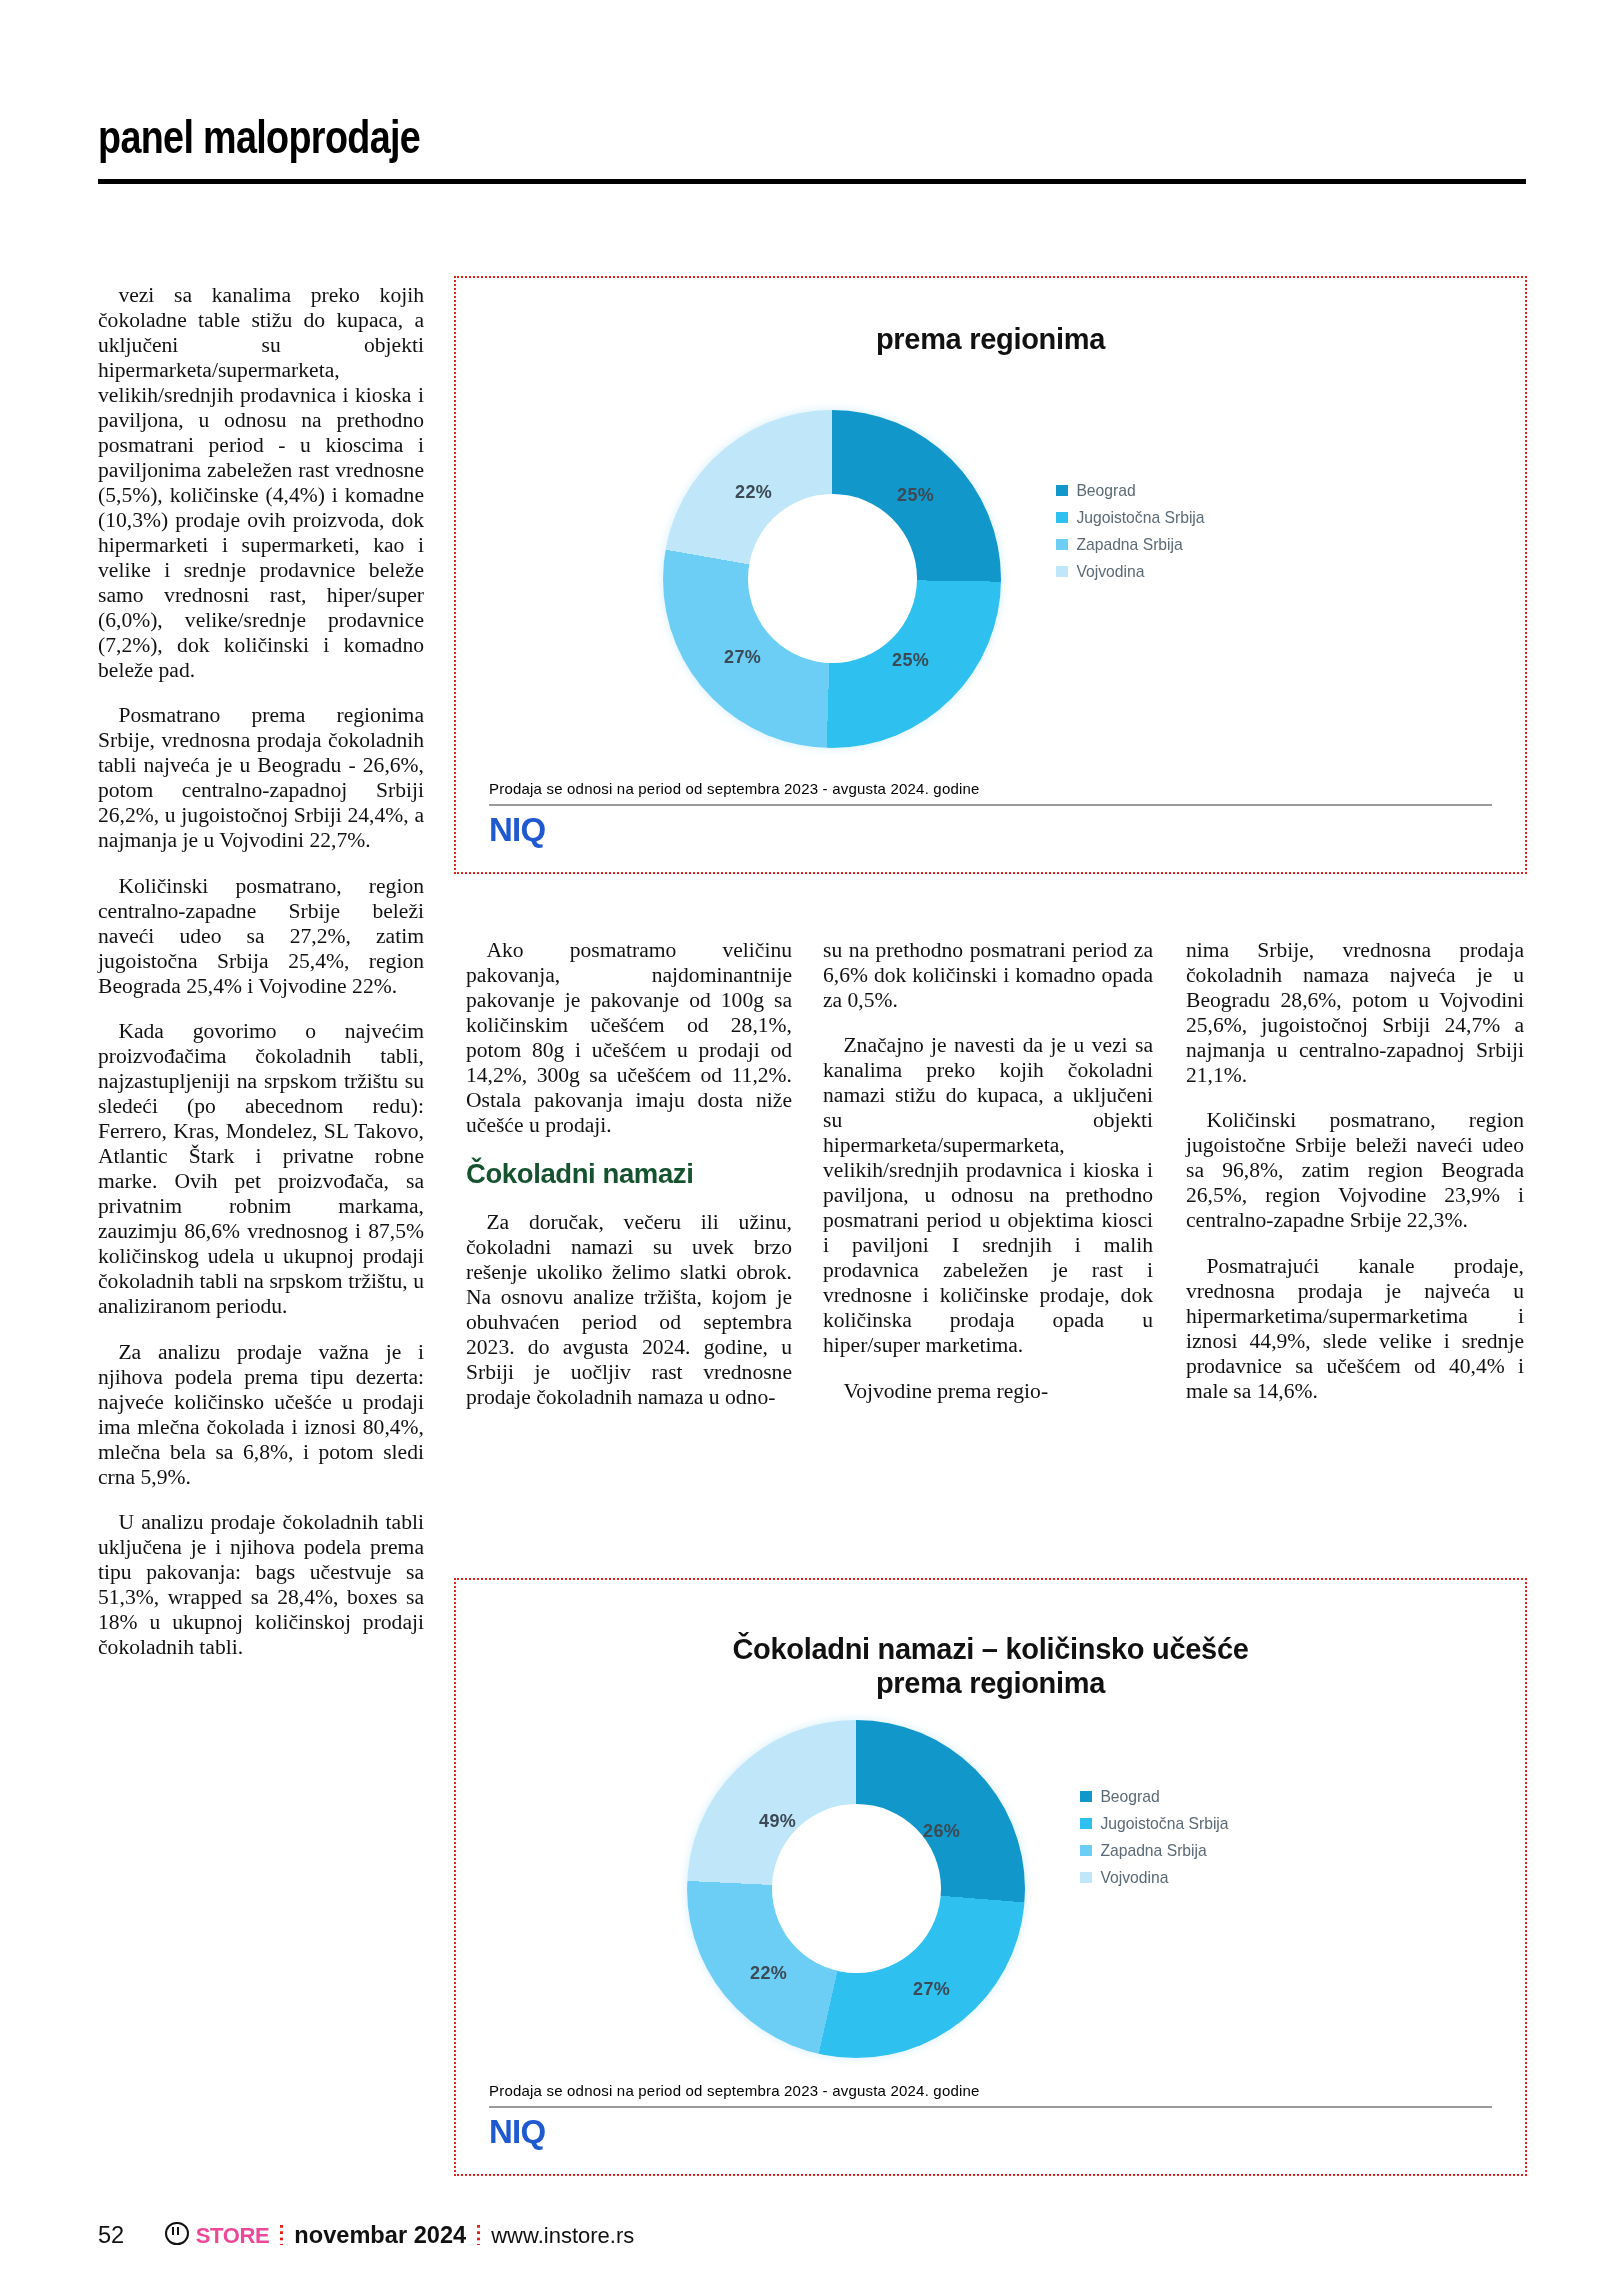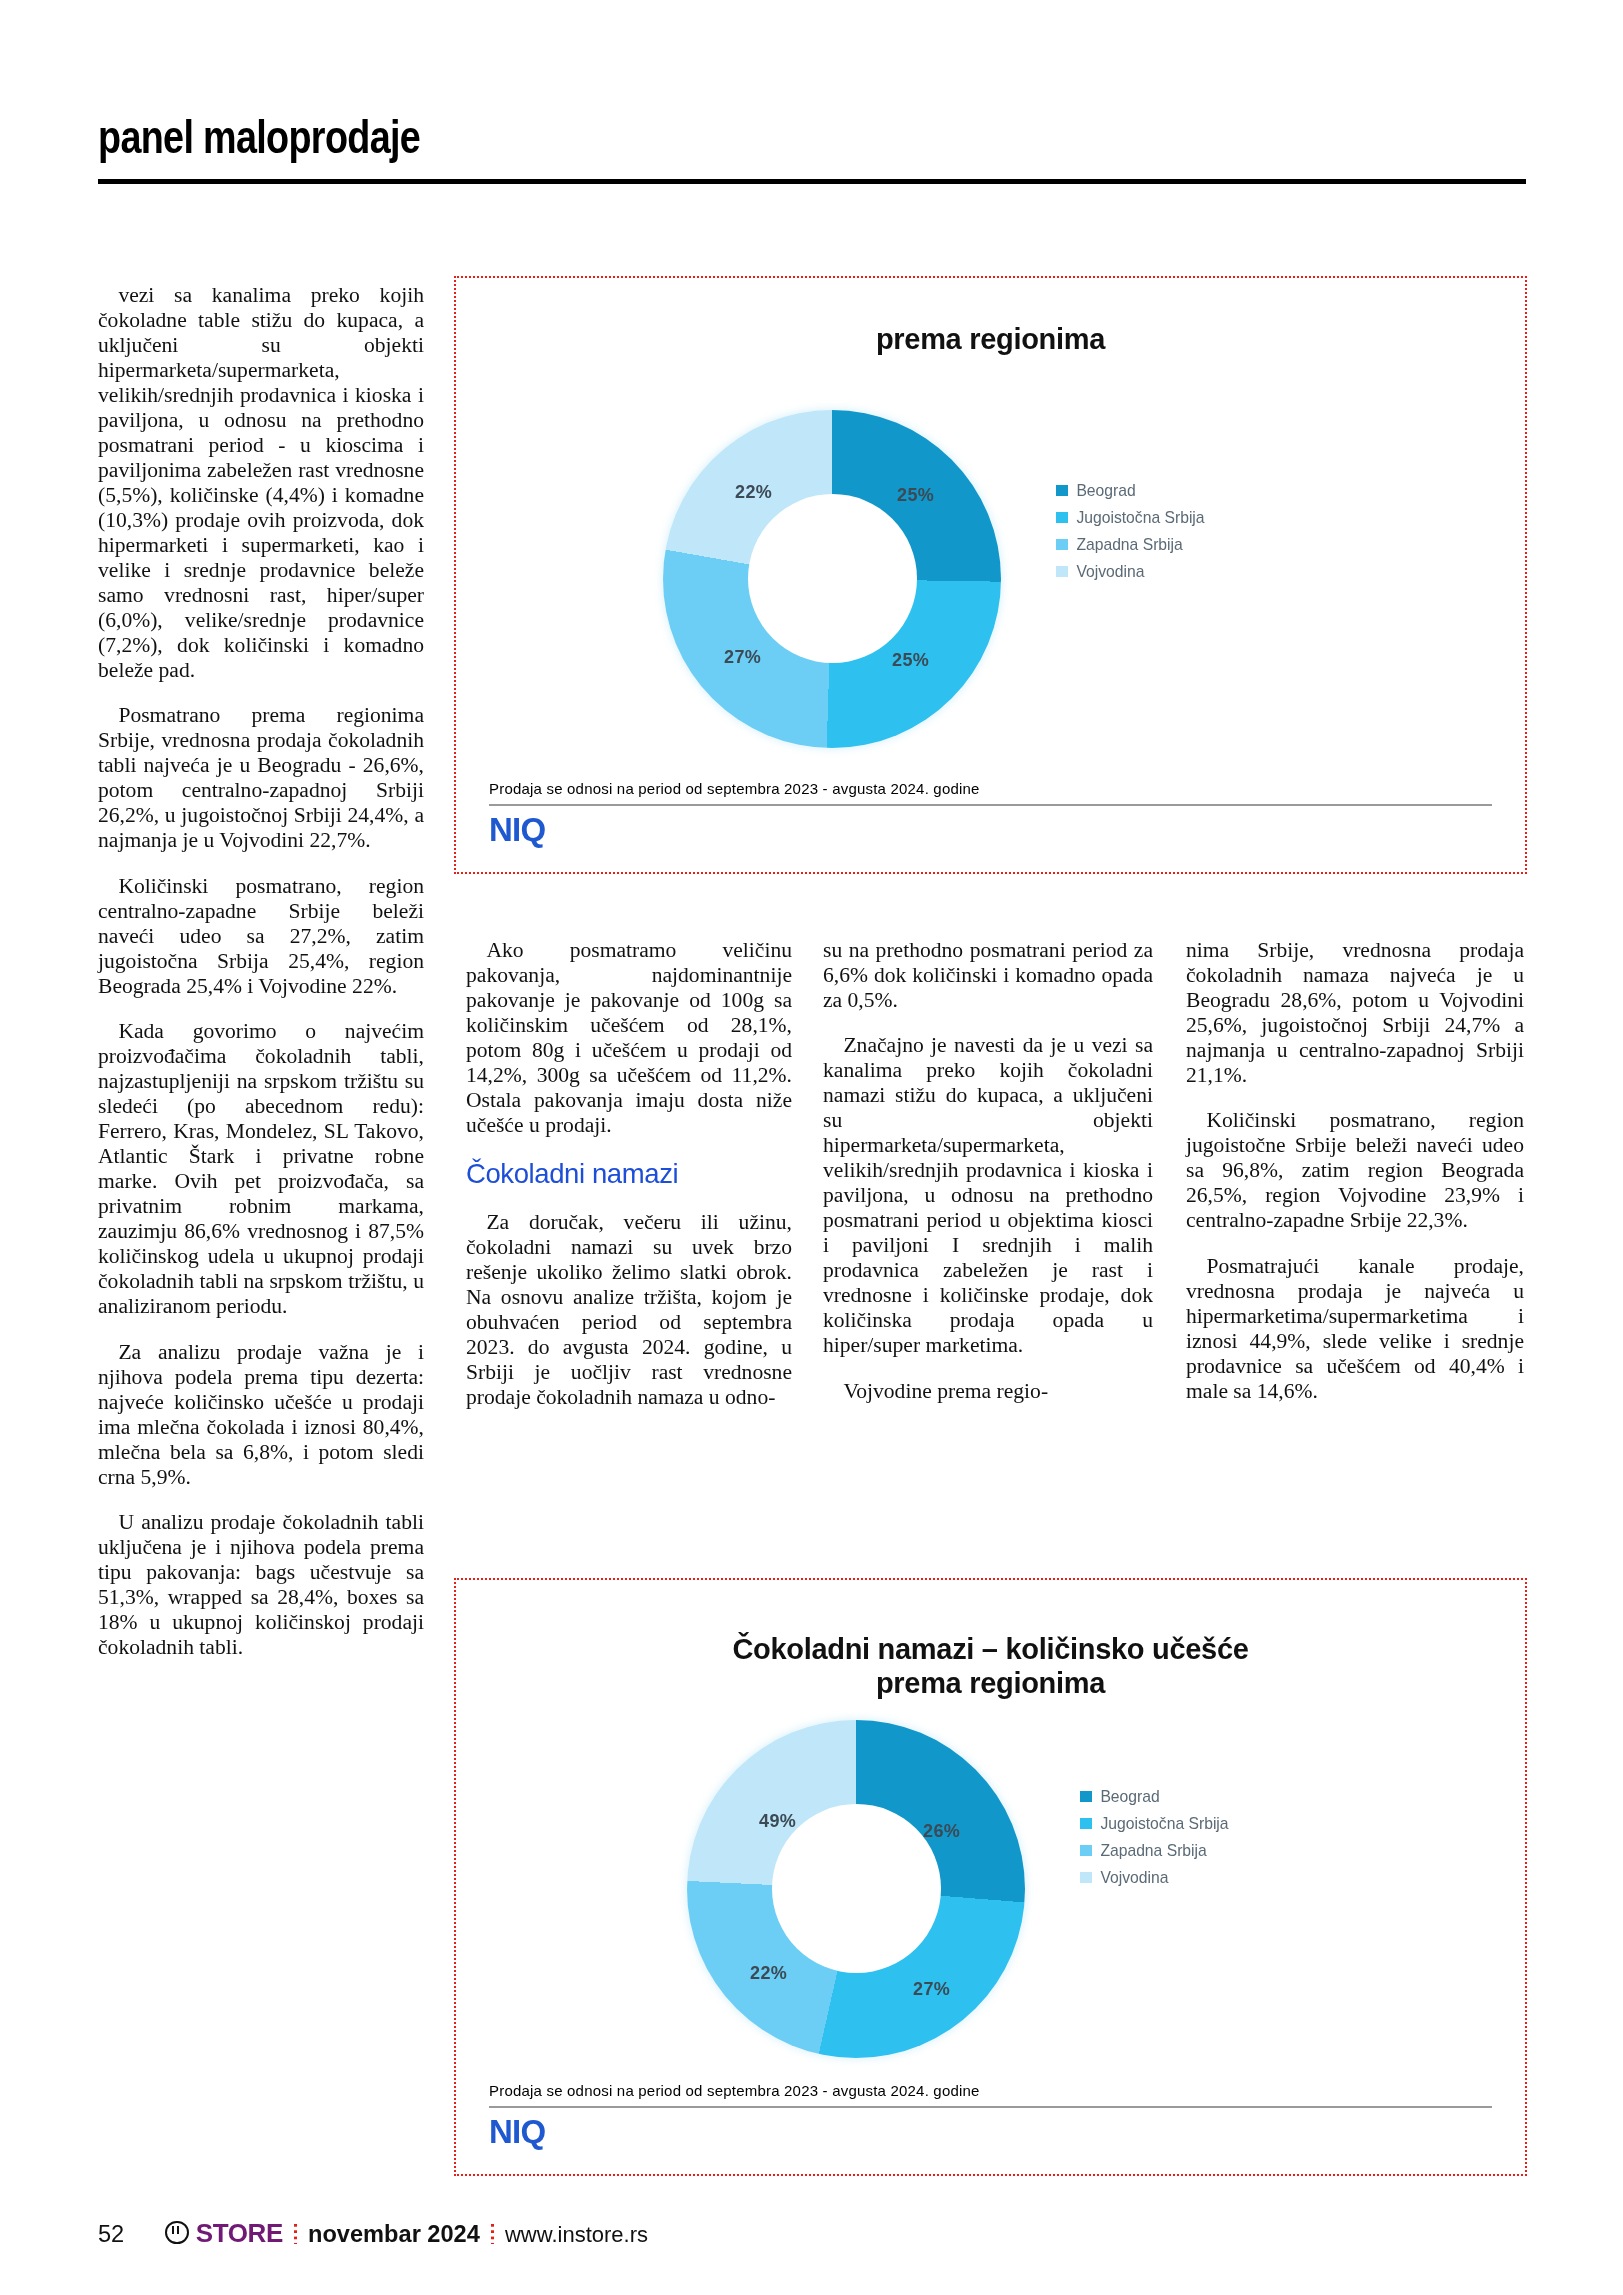--- a/index.html
+++ b/index.html
@@ -29,22 +29,22 @@
   .col{
     position:absolute;
     font-size:21.6px;line-height:25px;
     text-align:justify;
     hyphens:none;
   }
   .col p{margin:0 0 20.4px 0;text-indent:20.4px;}
   .col p.noindent{text-indent:0;}
   .subhead{
     font-family:"Liberation Sans",sans-serif;
-    font-weight:400;font-size:27.5px;line-height:31px;
-    margin:4.7px 0 15.7px 0;text-indent:0;color:#1d4ed8;
+    font-weight:700;font-size:27.5px;line-height:31px;
+    margin:4.7px 0 15.7px 0;text-indent:0;color:#14532d;
     letter-spacing:-0.4px;
   }
 
   #col1{left:98px;top:283px;width:326px;}
   #col2{left:466px;top:938px;width:326px;}
   #col3{left:823px;top:938px;width:330px;}
   #col4{left:1186px;top:938px;width:338px;}
 
   
   .chartbox{
@@ -131,21 +131,21 @@
   .brandmark{
     display:inline-block;width:19.6px;height:19.6px;border:2.4px solid #111;border-radius:50%;
     position:relative;margin-right:7px;top:2.4px;
   }
   .brandmark::after{
     content:"";position:absolute;left:4.7px;top:3.1px;width:2.4px;height:8.6px;background:#111;
   }
   .brandmark::before{
     content:"";position:absolute;left:9.4px;top:3.1px;width:2.4px;height:8.6px;background:#111;
   }
-  .storeword{font-weight:700;font-size:26px;color:#701a75;letter-spacing:-0.4px;}
+  .storeword{font-weight:700;font-size:22px;color:#ec4899;letter-spacing:-0.4px;}
   .dotsep{
     display:inline-block;width:3.1px;height:20.4px;margin:0 11px;position:relative;top:2.4px;
     background-image:linear-gradient(to bottom,#e32119 0 3.1px,transparent 3.1px 6.3px);
     background-size:3.1px 6.3px;
   }
   .issue{font-weight:700;font-size:23.6px;color:#111;}
   .siteurl{font-size:22px;color:#111;}
 </style>
 </head>
 <body>

